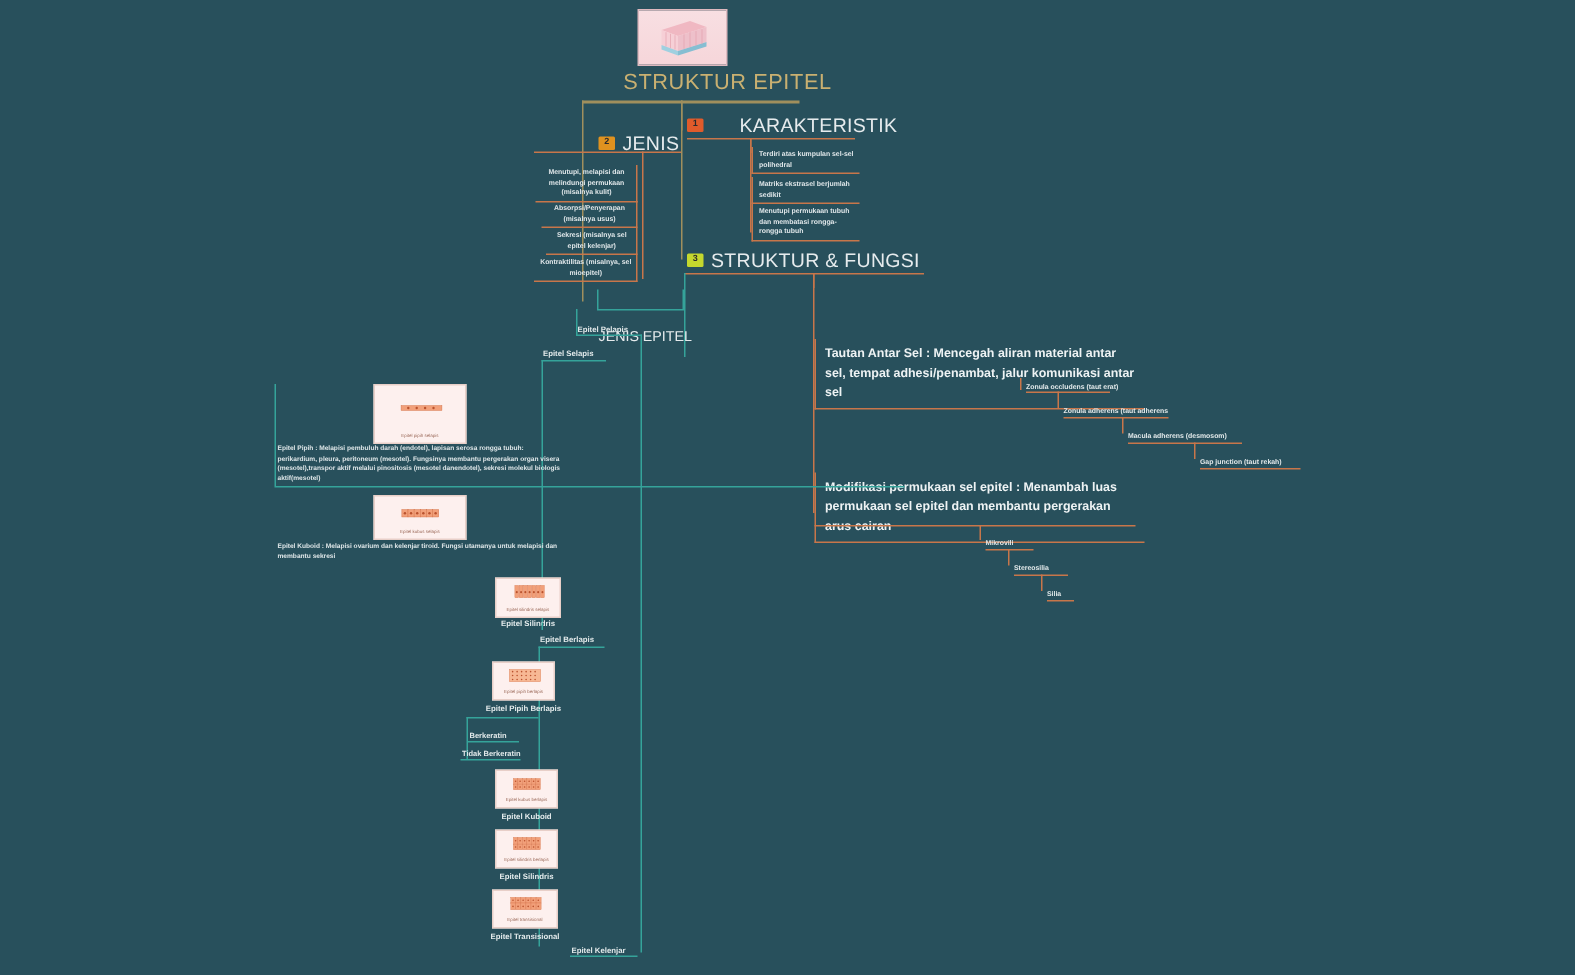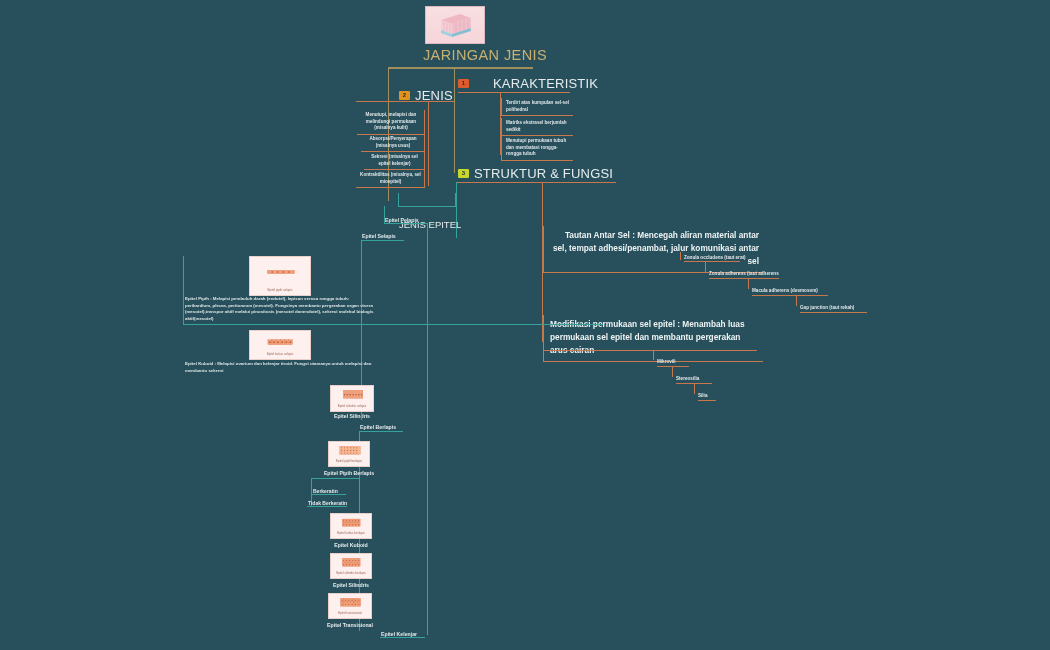--- a/index.html
+++ b/index.html
@@ -102,21 +102,21 @@
         <line x1="6" y1="9.5" x2="6" y2="19"></line>
           <line x1="9" y1="10.5" x2="9" y2="20"></line>
         <line x1="12" y1="11.5" x2="12" y2="21"></line>
         <line x1="18" y1="11" x2="18" y2="20.5"></line>
           <line x1="22" y1="9.5" x2="22" y2="19.5"></line>
         <line x1="26" y1="8.5" x2="26" y2="18.5"></line>
           <line x1="30" y1="7.5" x2="30" y2="17.5"></line>
       </g>
     </svg>
   </div>
-  <div class="root-title">JARINGAN JENIS</div>
+  <div class="root-title">STRUKTUR EPITEL</div>
   <div class="root-underline"></div>
 
   <div class="ln g" style="left:454px; top:67px; width:1.2px; height:20px;"></div>
   <div class="ln g" style="left:454px; top:67px; width:1.2px; height:106px;"></div>
   <div class="ln g" style="left:388px; top:67px; width:1.2px; height:134px;"></div>
 
   <div class="sec-head" style="left:458px; top:76px;gap:24px;">
     <span class="badge" style="background:#e05b2b;">1</span>
     <span class="label">KARAKTERISTIK</span>
   </div>
@@ -142,21 +142,21 @@
 
   <div class="sec-head" style="left:458px; top:166px;">
     <span class="badge" style="background:#c4d82e;">3</span>
     <span class="label">STRUKTUR &amp; FUNGSI</span>
   </div>
   <div class="sec-underline" style="left:456px; top:182px; width:160px; background:#c8764a;"></div>
   <div class="ln t" style="left:456px; top:182px; width:1.4px; height:56px;"></div>
   <div class="ln" style="left:542px; top:182px; width:1.1px; height:10px;"></div>
   <div class="ln" style="left:542px; top:182px; width:1.1px; height:160px;"></div>
 
-  <div class="bigleaf" style="left:543px; top:226px; width:220px;text-align:right;">Tautan Antar Sel : Mencegah aliran material antar sel, tempat adhesi/penambat, jalur komunikasi antar sel</div>
+  <div class="bigleaf" style="left:543px; top:226px; width:220px;">Tautan Antar Sel : Mencegah aliran material antar sel, tempat adhesi/penambat, jalur komunikasi antar sel</div>
   <div class="bigleaf" style="left:543px; top:315px; width:220px;">Modifikasi permukaan sel epitel : Menambah luas permukaan sel epitel dan membantu pergerakan arus cairan</div>
 
   <div class="ln" style="left:680px; top:252px; width:1.1px; height:8px;"></div>
   <div class="leaf-plain" style="left:684px; top:255px;">Zonula occludens (taut erat)</div>
   <div class="ln" style="left:684px; top:261px; width:56px; height:1px;"></div>
 
   <div class="ln" style="left:705px; top:261px; width:1.1px; height:11px;"></div>
   <div class="leaf-plain" style="left:709px; top:271px;">Zonula adherens (taut adherens</div>
   <div class="ln" style="left:709px; top:278px; width:70px; height:1px;"></div>
 

